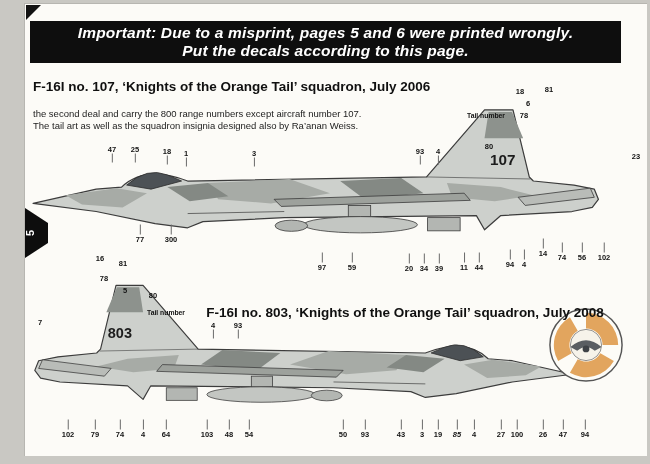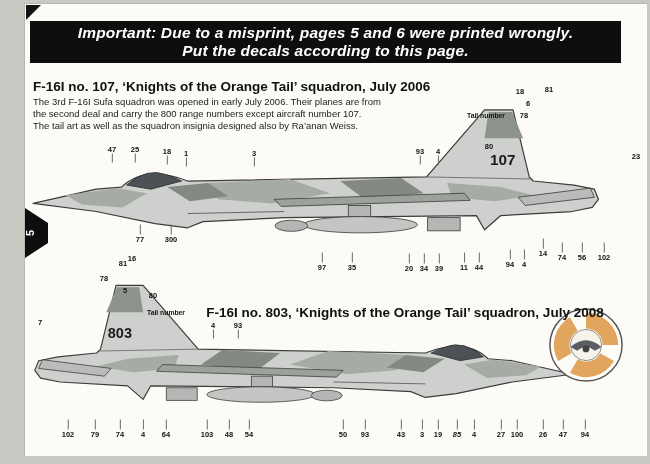--- a/index.html
+++ b/index.html
@@ -49,21 +49,21 @@
 <div class="corner-mark"></div>
 
 <div class="banner">
   <div class="banner-line">Important: Due to a misprint, pages 5 and 6 were printed wrongly.</div>
   <div class="banner-line">Put the decals according to this page.</div>
 </div>
 
 <div class="title title1">F-16I no. 107, ‘Knights of the Orange Tail’ squadron, July 2006</div>
 
 <p class="para">
-  <span>The 3rd F-16I Sufa squadron was opened in early July 2006. Their planes are from</span><br>
+  <br>
   <span>the second deal and carry the 800 range numbers except aircraft number 107.</span><br>
   <span>The tail art as well as the squadron insignia designed also by Ra’anan Weiss.</span>
 </p>
 
 <svg width="0" height="0" style="position:absolute" aria-hidden="true">
   <defs>
     <g id="f16-shape">
       <path d="M8 98 L70 84 L95 82 Q118 60 160 76 L395 72 L452 6 L480 6 L496 72 L500 76 L540 80 L560 84 L564 94 L558 102 L538 106 L468 110 L452 124 L444 110 L255 112 L175 116 L160 122 L128 118 L70 106 Z" fill="#cdd0cc" stroke="#3c3c3c" stroke-width="1.2" stroke-linejoin="round"></path>
       <path d="M40 90 L90 83 L120 88 L96 102 L56 99 Z" fill="#a7aba6"></path>
       <path d="M180 78 L260 74 L300 88 L242 98 L190 94 Z" fill="#a7aba6"></path>
@@ -123,35 +123,35 @@
     <span class="callout" style="left: 520px; top: 91px;">18</span>
     <span class="callout" style="left: 549px; top: 89px;">81</span>
     <span class="callout" style="left: 528px; top: 103px;">6</span>
     <span class="callout callout-label" style="left: 486px; top: 115px;">Tail number</span>
     <span class="callout" style="left: 524px; top: 115px;">78</span>
     <span class="callout" style="left: 489px; top: 146px;">80</span>
     <span class="callout" style="left: 636px; top: 156px;">23</span>
     <span class="callout d-u" style="left: 140px; top: 239px;">77</span>
     <span class="callout d-u" style="left: 171px; top: 239px;">300</span>
     <span class="callout d-u" style="left: 322px; top: 267px;">97</span>
-    <span class="callout d-u" style="left: 352px; top: 267px;">35</span>
+    <span class="callout d-u" style="left: 352px; top: 267px;">59</span>
     <span class="callout d-u" style="left: 409px; top: 268px;">20</span>
     <span class="callout d-u" style="left: 424px; top: 268px;">34</span>
     <span class="callout d-u" style="left: 439px; top: 268px;">39</span>
     <span class="callout d-u" style="left: 464px; top: 267px;">11</span>
     <span class="callout d-u" style="left: 479px; top: 267px;">44</span>
     <span class="callout d-u" style="left: 510px; top: 264px;">94</span>
     <span class="callout d-u" style="left: 524px; top: 264px;">4</span>
     <span class="callout d-u" style="left: 543px; top: 253px;">14</span>
     <span class="callout d-u" style="left: 562px; top: 257px;">74</span>
     <span class="callout d-u" style="left: 582px; top: 257px;">56</span>
     <span class="callout d-u" style="left: 604px; top: 257px;">102</span>
   </div>
 <div class="callouts" id="callouts-2">
-    <span class="callout" style="left: 100px; top: 258px; margin-left: 32px;">16</span>
+    <span class="callout" style="left: 100px; top: 258px;">16</span>
     <span class="callout" style="left: 123px; top: 263px;">81</span>
     <span class="callout" style="left: 104px; top: 278px;">78</span>
     <span class="callout" style="left: 125px; top: 290px;">5</span>
     <span class="callout" style="left: 153px; top: 295px;">80</span>
     <span class="callout" style="left: 40px; top: 322px;">7</span>
     <span class="callout callout-label" style="left: 166px; top: 312px;">Tail number</span>
     <span class="callout d-d" style="left: 213px; top: 325px;">4</span>
     <span class="callout d-d" style="left: 238px; top: 325px;">93</span>
     <span class="callout d-u" style="left: 68px; top: 434px;">102</span>
     <span class="callout d-u" style="left: 95px; top: 434px;">79</span>

